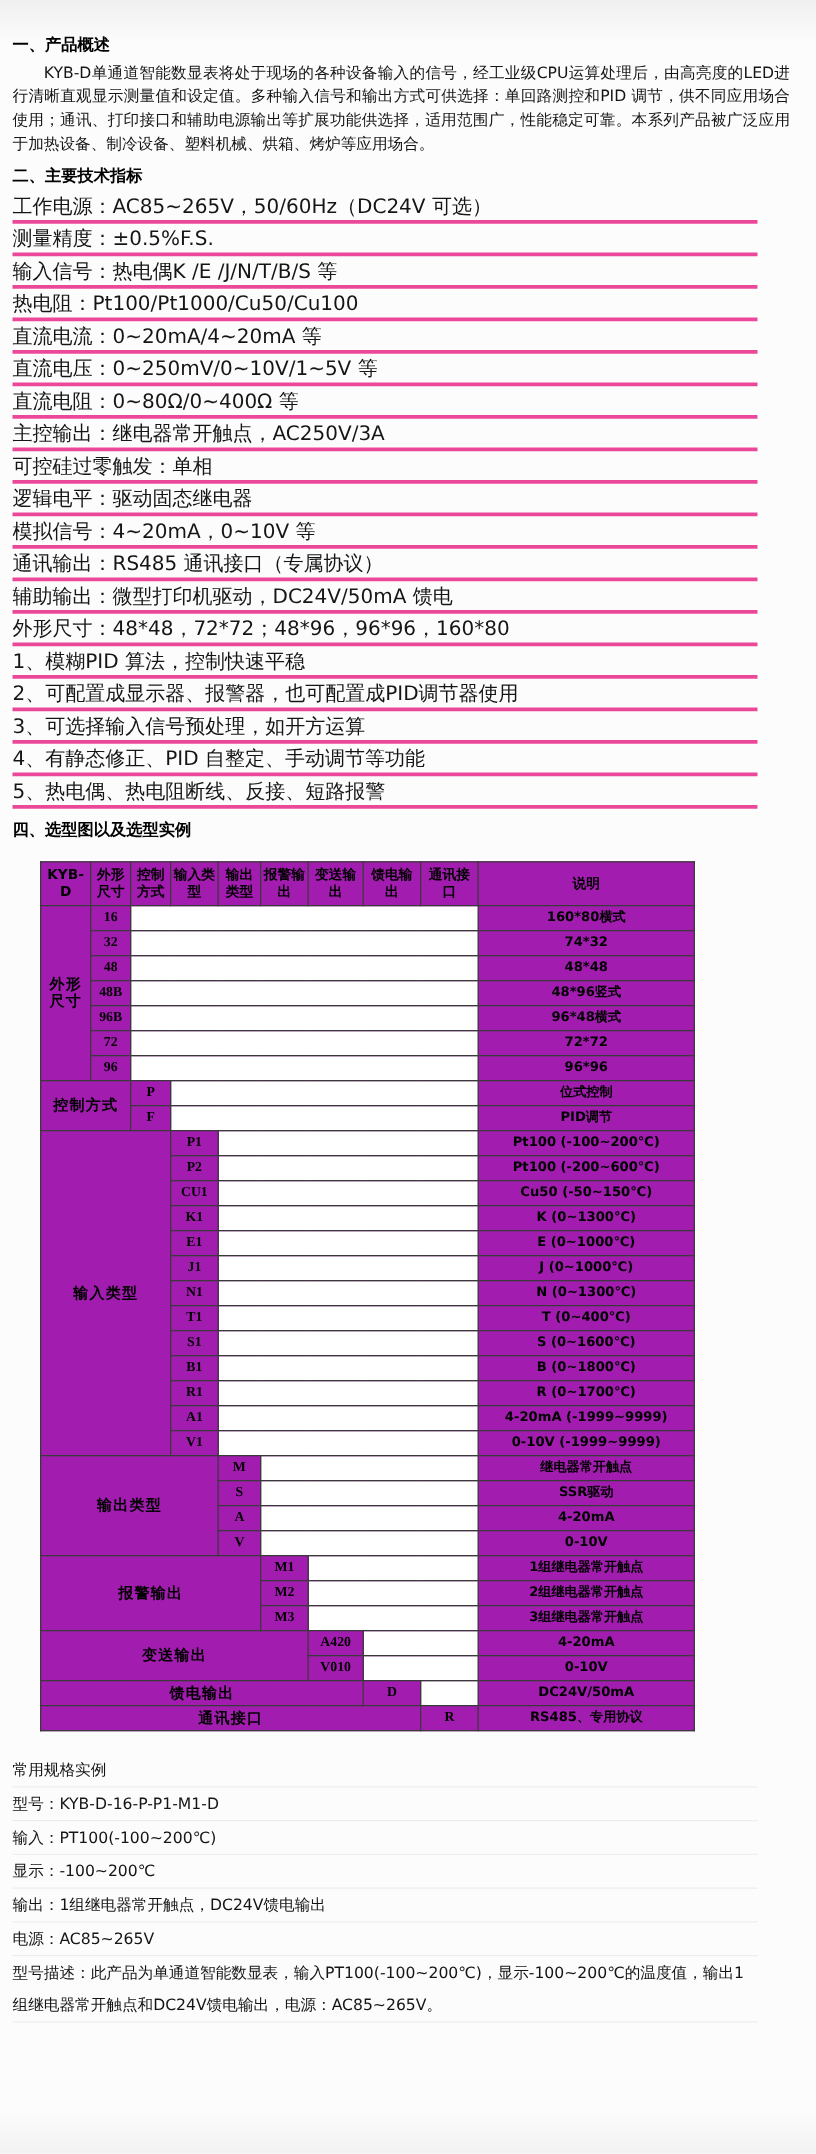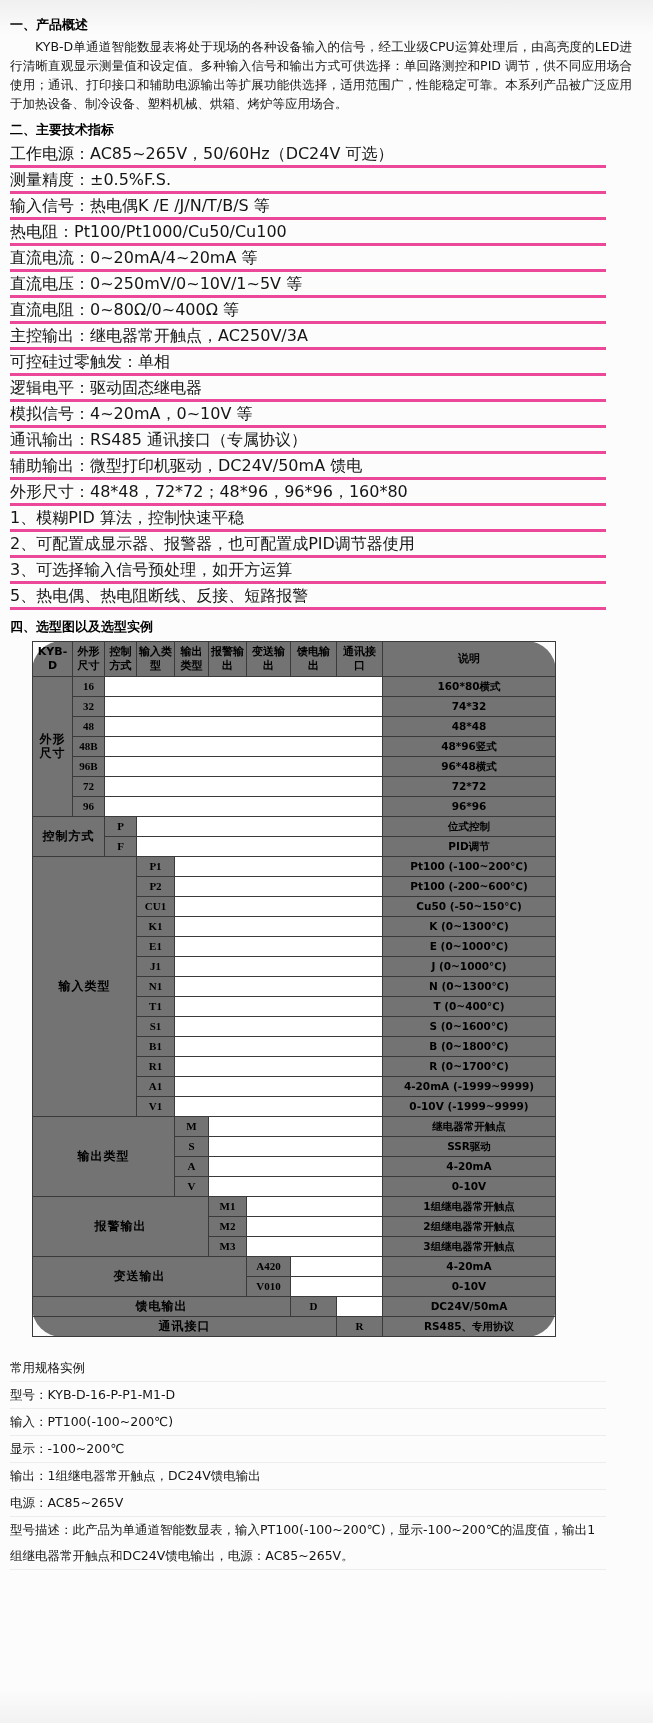--- a/index.html
+++ b/index.html
@@ -2,32 +2,32 @@
 <html><head>
 <meta charset="utf-8">
 <style>
   html,body{margin:0;padding:0;}
   body{
     width:653px;height:1723px;box-sizing:border-box;overflow:hidden;
     background:linear-gradient(180deg,#f0f0f0 0%,#fcfcfc 2%,#fcfcfc 98%,#f2f2f2 100%);
     font-family:"DejaVu Sans","Liberation Sans",sans-serif;
     color:#151515;
   }
-  .page{padding:8px 10px 0 10px;}
+  .page{padding:19px 10px 0 10px;}
   .h{font-size:13px;font-weight:bold;margin:8px 0 3px 0;color:#000;}
   .para{font-size:12.5px;line-height:19px;margin:2px 0 4px 0;text-indent:2em;width:622px;text-align:justify;}
   .rule-line{font-size:16px;line-height:23px;border-bottom:3px solid #ec4899;width:596px;white-space:nowrap;overflow:hidden;}
   .ex-title{font-size:12.5px;line-height:26px;margin-top:18px;border-bottom:1px solid #ededed;width:596px;}
   .ex-line{font-size:12.5px;line-height:26px;border-bottom:1px solid #ededed;width:596px;}
   .ord-line{font-size:12.5px;line-height:26px;width:620px;}
   .ord-lbl{font-weight:bold;}
   .ord-indent{padding-left:64px;}
   table.sel{
     border-collapse:collapse;table-layout:fixed;width:523px;
-    margin:5px 0 0 22px;font-size:11px;font-weight:bold;color:#000;background:#737373;border-radius:30px;
+    margin:16px 0 0 22px;font-size:11px;font-weight:bold;color:#000;background:#a21caf;
   }
   table.sel th, table.sel td{
     border:1px solid #3a3a3a;padding:0 2px;text-align:center;vertical-align:middle;
     overflow:hidden;
   }
   table.sel th{height:34px;line-height:1.25;font-size:11px;}
   table.sel td{height:19px;line-height:1.1;}
   table.sel td.glabel{font-size:12px;letter-spacing:1px;}
   table.sel td.code{font-size:11px;font-family:Liberation Serif, serif;}
   table.sel td.desc{font-size:10.5px;}
@@ -56,20 +56,21 @@
       <div class="rule-line">模拟信号：4~20mA，0~10V 等</div>
       <div class="rule-line">通讯输出：RS485 通讯接口（专属协议）</div>
       <div class="rule-line">辅助输出：微型打印机驱动，DC24V/50mA 馈电</div>
       <div class="rule-line">外形尺寸：48*48，72*72；48*96，96*96，160*80</div>
     </div>
 
   <div id="features-list">
       <div class="rule-line">1、模糊PID 算法，控制快速平稳</div>
       <div class="rule-line">2、可配置成显示器、报警器，也可配置成PID调节器使用</div>
       <div class="rule-line">3、可选择输入信号预处理，如开方运算</div>
+      <div class="rule-line">4、有静态修正、PID 自整定、手动调节等功能</div>
       <div class="rule-line">5、热电偶、热电阻断线、反接、短路报警</div>
     </div>
 
   <div class="h">四、选型图以及选型实例</div>
 
   <table class="sel">
     <colgroup>
       <col style="width:40px">
         <col style="width:32px">
         <col style="width:32px">

